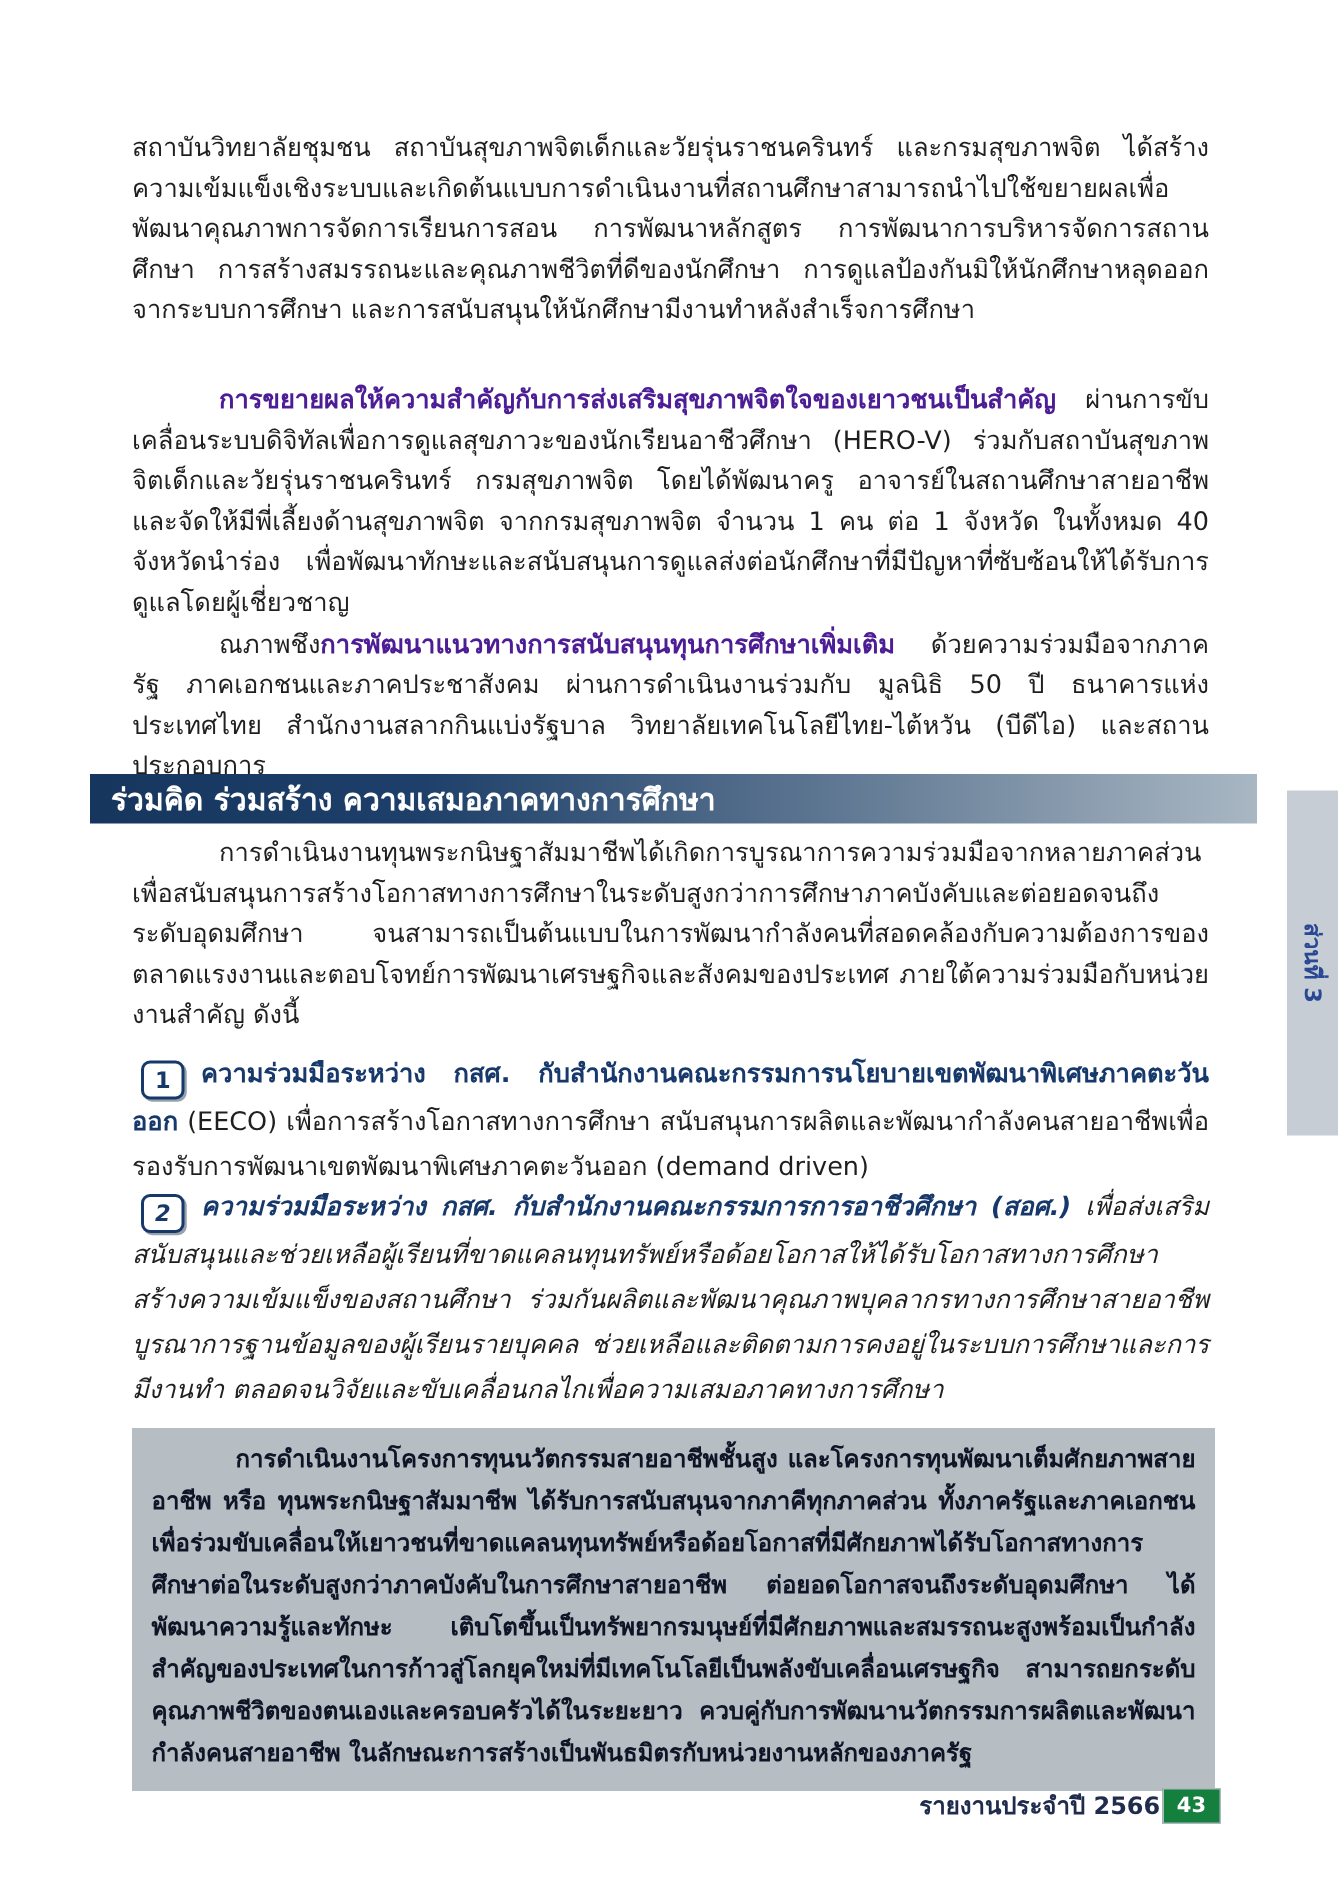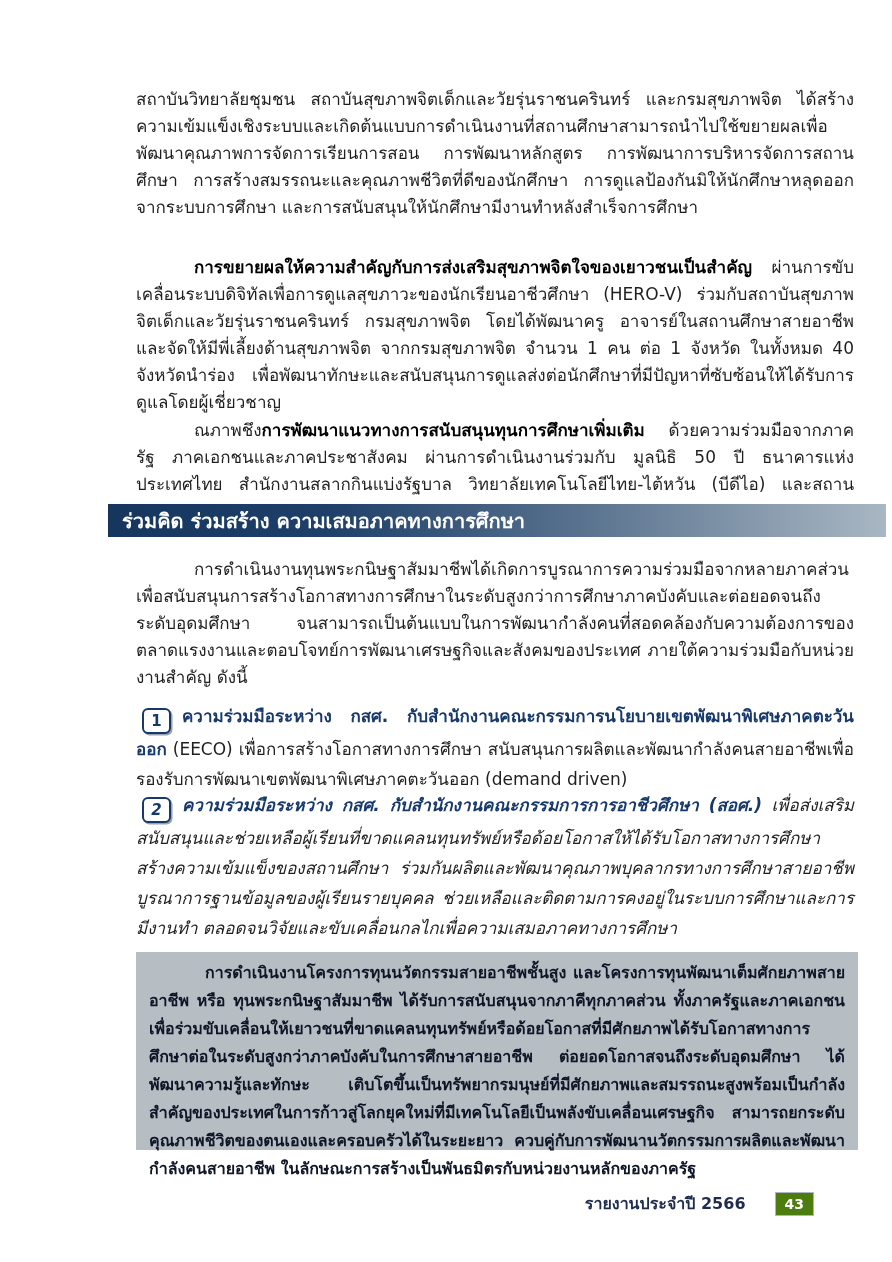--- a/index.html
+++ b/index.html
@@ -3,35 +3,35 @@
 <meta charset="utf-8">
 <style>
   html,body{margin:0;padding:0;}
   body{
     width:892px;height:1262px;
     background:#ffffff;
     font-family:"DejaVu Sans","Liberation Sans",sans-serif;
     position:relative;
     overflow:hidden;
   }
-  .page{position:absolute;inset:0;background:#ffffff;margin-left:48px;}
+  .page{position:absolute;inset:0;background:#ffffff;}
   .block{position:absolute;left:88px;width:718px;}
   p{margin:0;}
   .body-text{
     font-size:17px;
     line-height:27px;
     color:#1f1f1f;
     text-align:justify;
   }
   .indent{text-indent:58px;}
-  .body-text strong{font-weight:bold;color:#000000;}
+  .body-text strong{font-weight:bold;color:#4c1d95;}
 
   
   .heading-bar{
-    position:absolute;left:60px;top:504px;width:778px;height:33px;
+    position:absolute;left:60px;top:516px;width:778px;height:33px;
     background:linear-gradient(90deg,#16365e 0%,#1d3f69 28%,#5b7490 62%,#a9b7c3 100%);
     display:flex;align-items:center;
   }
   .heading-bar span{
     color:#ffffff;font-weight:bold;font-size:20px;
     padding-left:14px;white-space:nowrap;
   }
 
   
   .item{
@@ -45,40 +45,40 @@
     box-shadow:1.5px 1.5px 0 #97a2ac;
     color:#17386b;font-weight:bold;font-size:15px;
     margin-right:11px;
     vertical-align:-4px;
     text-indent:0;
   }
   .item .item-bold{font-weight:bold;color:#17386b;}
 
   
   .highlight-box{
-    position:absolute;left:88px;top:952px;width:722px;height:198px;
+    position:absolute;left:88px;top:952px;width:722px;height:242px;
     background:#b6bdc3;
     box-sizing:border-box;
     padding:7px 13px 0 13px;
   }
   .highlight-box p{
     font-size:16px;line-height:28px;font-weight:bold;color:#0e1526;
     text-align:justify;text-indent:56px;
   }
 
   
   .footer{
     position:absolute;top:1192px;right:78px;
-    display:flex;align-items:center;gap:29px;
+    display:flex;align-items:center;gap:1px;
   }
   .footer .report-label{
     color:#1f2c4d;font-size:16px;font-weight:bold;line-height:24px;
   }
   .footer .page-badge{
-    background:#4d7c0f;color:#ffffff;
+    background:#15803d;color:#ffffff;
     font-size:14px;font-weight:bold;
     padding:2px 9px;line-height:18px;
     border:1px solid #aeb6bf;
   }
 
   
   .side-tab{
     position:absolute;left:858px;top:527px;width:34px;height:230px;
     background:#c6cdd4;
   }

